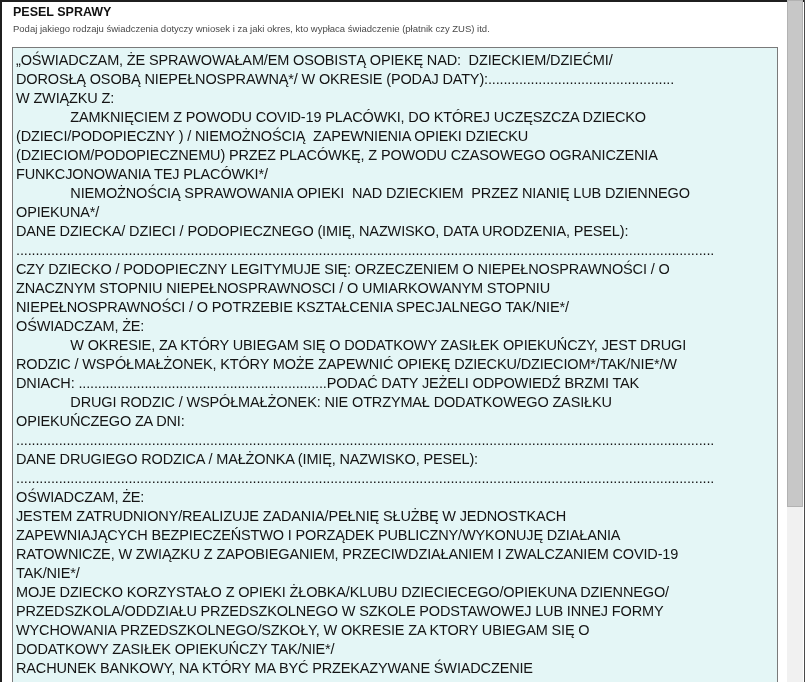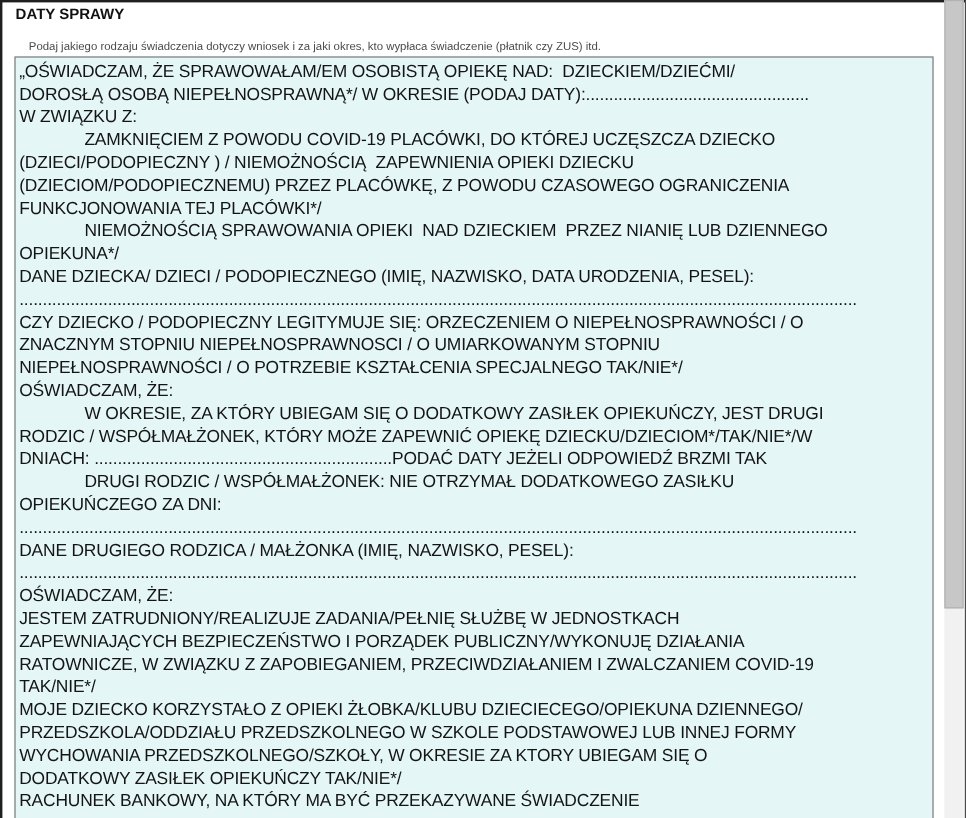--- a/index.html
+++ b/index.html
@@ -37,21 +37,21 @@
     left: 13px; top: 5px;
     margin: 0;
     font-size: 12.5px;
     font-weight: bold;
     color: #111111;
     letter-spacing: 0px;
   }
   .section-hint {
     position: absolute;
     left: 13px; top: 23px;
-    margin: 11px;
+    margin: 0;
     font-size: 9.5px;
     color: #4a4a4a;
   }
   .case-textarea {
     position: absolute;
     left: 12px; top: 47px;
     width: 766px;
     height: 660px;
     box-sizing: border-box;
     background: #e4f6f6;
@@ -84,21 +84,21 @@
     box-sizing: content-box;
   }
 </style>
 </head>
 <body>
 
 <div class="frame-top"></div>
 <div class="frame-left"></div>
 <div class="frame-right"></div>
 
-<h1 class="section-title">DATY SPRAWY</h1>
+<h1 class="section-title">PESEL SPRAWY</h1>
 
 <p class="section-hint">Podaj jakiego rodzaju świadczenia dotyczy wniosek i za jaki okres, kto wypłaca świadczenie (płatnik czy ZUS) itd.</p>
 
 <textarea class="case-textarea" spellcheck="false" style="">„OŚWIADCZAM, ŻE SPRAWOWAŁAM/EM OSOBISTĄ OPIEKĘ NAD:  DZIECKIEM/DZIEĆMI/
 DOROSŁĄ OSOBĄ NIEPEŁNOSPRAWNĄ*/ W OKRESIE (PODAJ DATY):................................................
 W ZWIĄZKU Z:
               ZAMKNIĘCIEM Z POWODU COVID-19 PLACÓWKI, DO KTÓREJ UCZĘSZCZA DZIECKO
 (DZIECI/PODOPIECZNY ) / NIEMOŻNOŚCIĄ  ZAPEWNIENIA OPIEKI DZIECKU
 (DZIECIOM/PODOPIECZNEMU) PRZEZ PLACÓWKĘ, Z POWODU CZASOWEGO OGRANICZENIA
 FUNKCJONOWANIA TEJ PLACÓWKI*/

